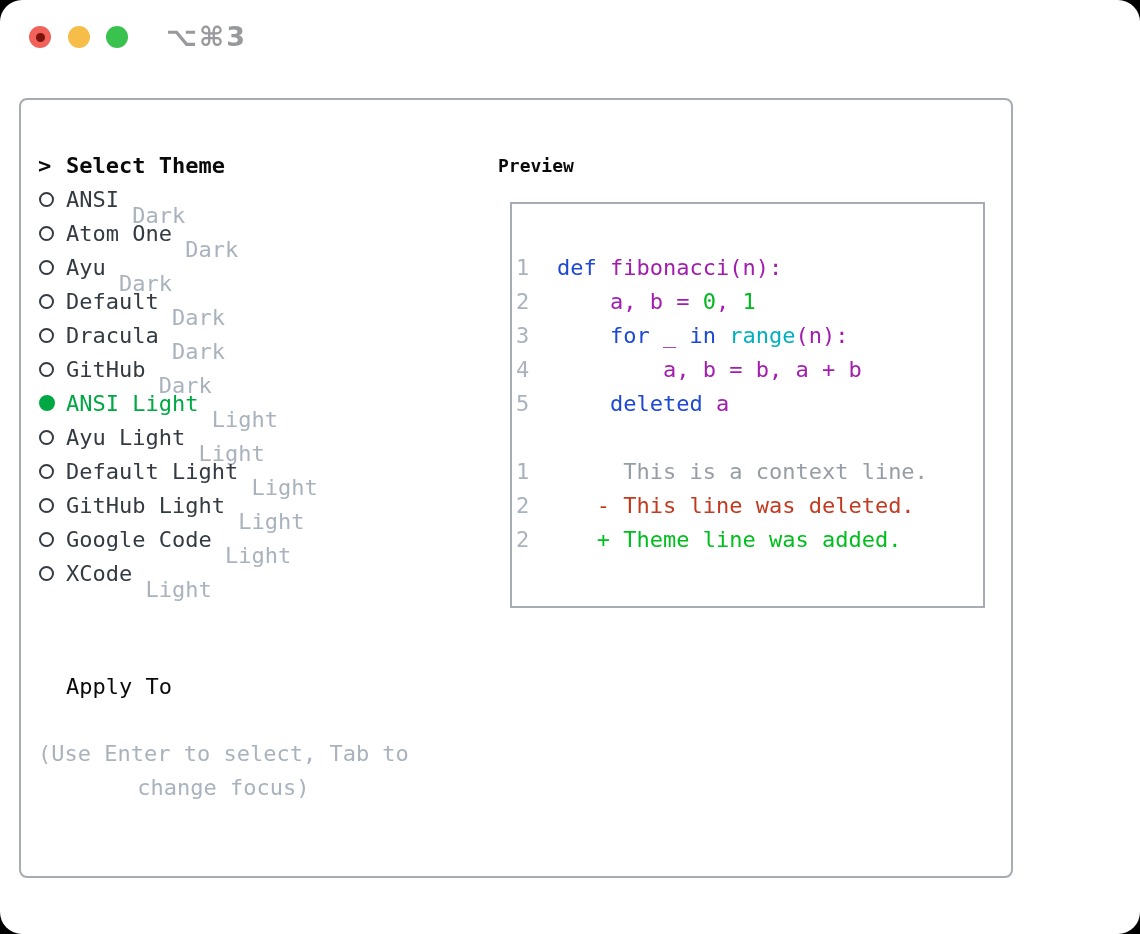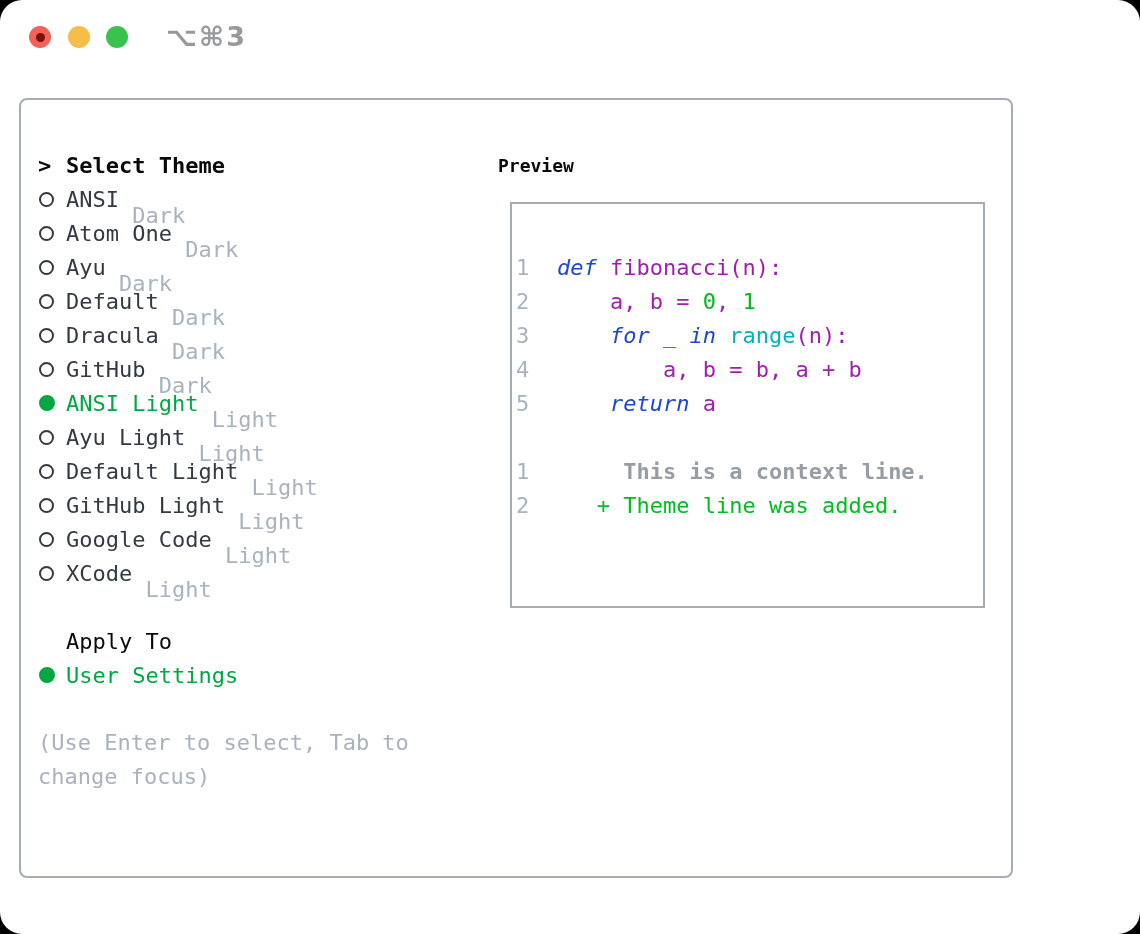--- a/index.html
+++ b/index.html
@@ -40,47 +40,47 @@
   .radio {
     width: 15px; height: 15px; margin-left: 1px;
     border: 2px solid var(--text-dark); border-radius: 50%;
   }
   .radio.on { width: 16px; height: 16px; background: var(--selection-green); border-color: var(--selection-green); }
   .header-row { font-weight: bold; color: var(--heading-black); }
   .header-row .marker { font-weight: bold; }
   .name { color: var(--text-dark); }
   .tag  { color: var(--muted-gray); margin-top: 32px; }
   .theme-row.selected .name { color: var(--selection-green); }
-  .apply-header { color: var(--heading-black); }
+  .apply-header { color: var(--heading-black); margin-top: 45px; }
   .apply-row.selected .name { color: var(--selection-green); }
-  .hint-line { color: var(--muted-gray); height: 34px; line-height: 34px; white-space: pre; }
+  .hint-line { color: var(--muted-gray); height: 34px; line-height: 34px; white-space: pre; text-align: center; }
   .blank { height: 34px; }
   
   .preview-header {
     position: absolute; left: 477px; top: 48px; height: 34px;
     display: flex; align-items: center;
     font-size: 18px; font-weight: bold; color: var(--heading-black);
   }
   .preview-box {
     position: absolute; left: 489px; top: 102px;
     width: 475px; height: 406px;
     border: 2px solid var(--panel-border);
     padding-top: 47px;
     overflow: hidden;
   }
   .pline {
     height: 34px; line-height: 34px; padding-left: 4px;
     white-space: pre; font-size: 22px;
   }
   .ln { display: inline-block; width: 41px; color: var(--muted-gray); }
   .tok-plain   { color: #a21caf; }
-  .tok-kw      { color: var(--keyword-blue); font-style: italic; }
+  .tok-kw      { color: var(--keyword-blue); }
   .tok-num     { color: var(--number-green); }
   .tok-builtin { color: var(--builtin-cyan); }
-  .tok-context { color: var(--context-gray); font-weight: bold; }
+  .tok-context { color: var(--context-gray); }
   .tok-deleted { color: var(--deleted-red); }
   .tok-added   { color: var(--added-green); }
 </style>
 </head>
 <body>
 
 <div class="window">
 
   <div>
     <div class="tl tl-close">
@@ -115,36 +115,36 @@
         </div>
 
       <div class="blank"></div>
 
       <div class="row apply-header">
         <span class="marker"></span>
         <span>Apply To</span>
       </div>
 
       <div id="apply-list">
-          <div class="row apply-row selected"><span class="marker"><span class="radio on"></span></span><span class="name">User Settings</span></div>
         </div>
 
       <div class="blank"></div>
 
       <div class="hint-line">(Use Enter to select, Tab to</div>
       <div class="hint-line">change focus)</div>
     </div>
 
     <div class="preview-header">Preview</div>
 
     <div class="preview-box" id="preview-box">
         <div class="pline"><span class="ln">1</span><span class="tok-kw">def</span><span class="tok-plain"> fibonacci(n):</span></div>
         <div class="pline"><span class="ln">2</span><span class="tok-plain">    a, b = </span><span class="tok-num">0</span><span class="tok-plain">, </span><span class="tok-num">1</span></div>
         <div class="pline"><span class="ln">3</span><span class="tok-plain">    </span><span class="tok-kw">for</span><span class="tok-plain"> _ </span><span class="tok-kw">in</span><span class="tok-plain"> </span><span class="tok-builtin">range</span><span class="tok-plain">(n):</span></div>
         <div class="pline"><span class="ln">4</span><span class="tok-plain">        a, b = b, a + b</span></div>
-        <div class="pline"><span class="ln">5</span><span class="tok-plain">    </span><span class="tok-kw">return</span><span class="tok-plain"> a</span></div>
+        <div class="pline"><span class="ln">5</span><span class="tok-plain">    </span><span class="tok-kw">deleted</span><span class="tok-plain"> a</span></div>
         <div class="pline"><span class="ln"></span></div>
         <div class="pline"><span class="ln">1</span><span class="tok-context">     This is a context line.</span></div>
+        <div class="pline"><span class="ln">2</span><span class="tok-deleted">   - This line was deleted.</span></div>
         <div class="pline"><span class="ln">2</span><span class="tok-added">   + Theme line was added.</span></div>
       </div>
 
   </div>
 </div>
 
 </body></html>

